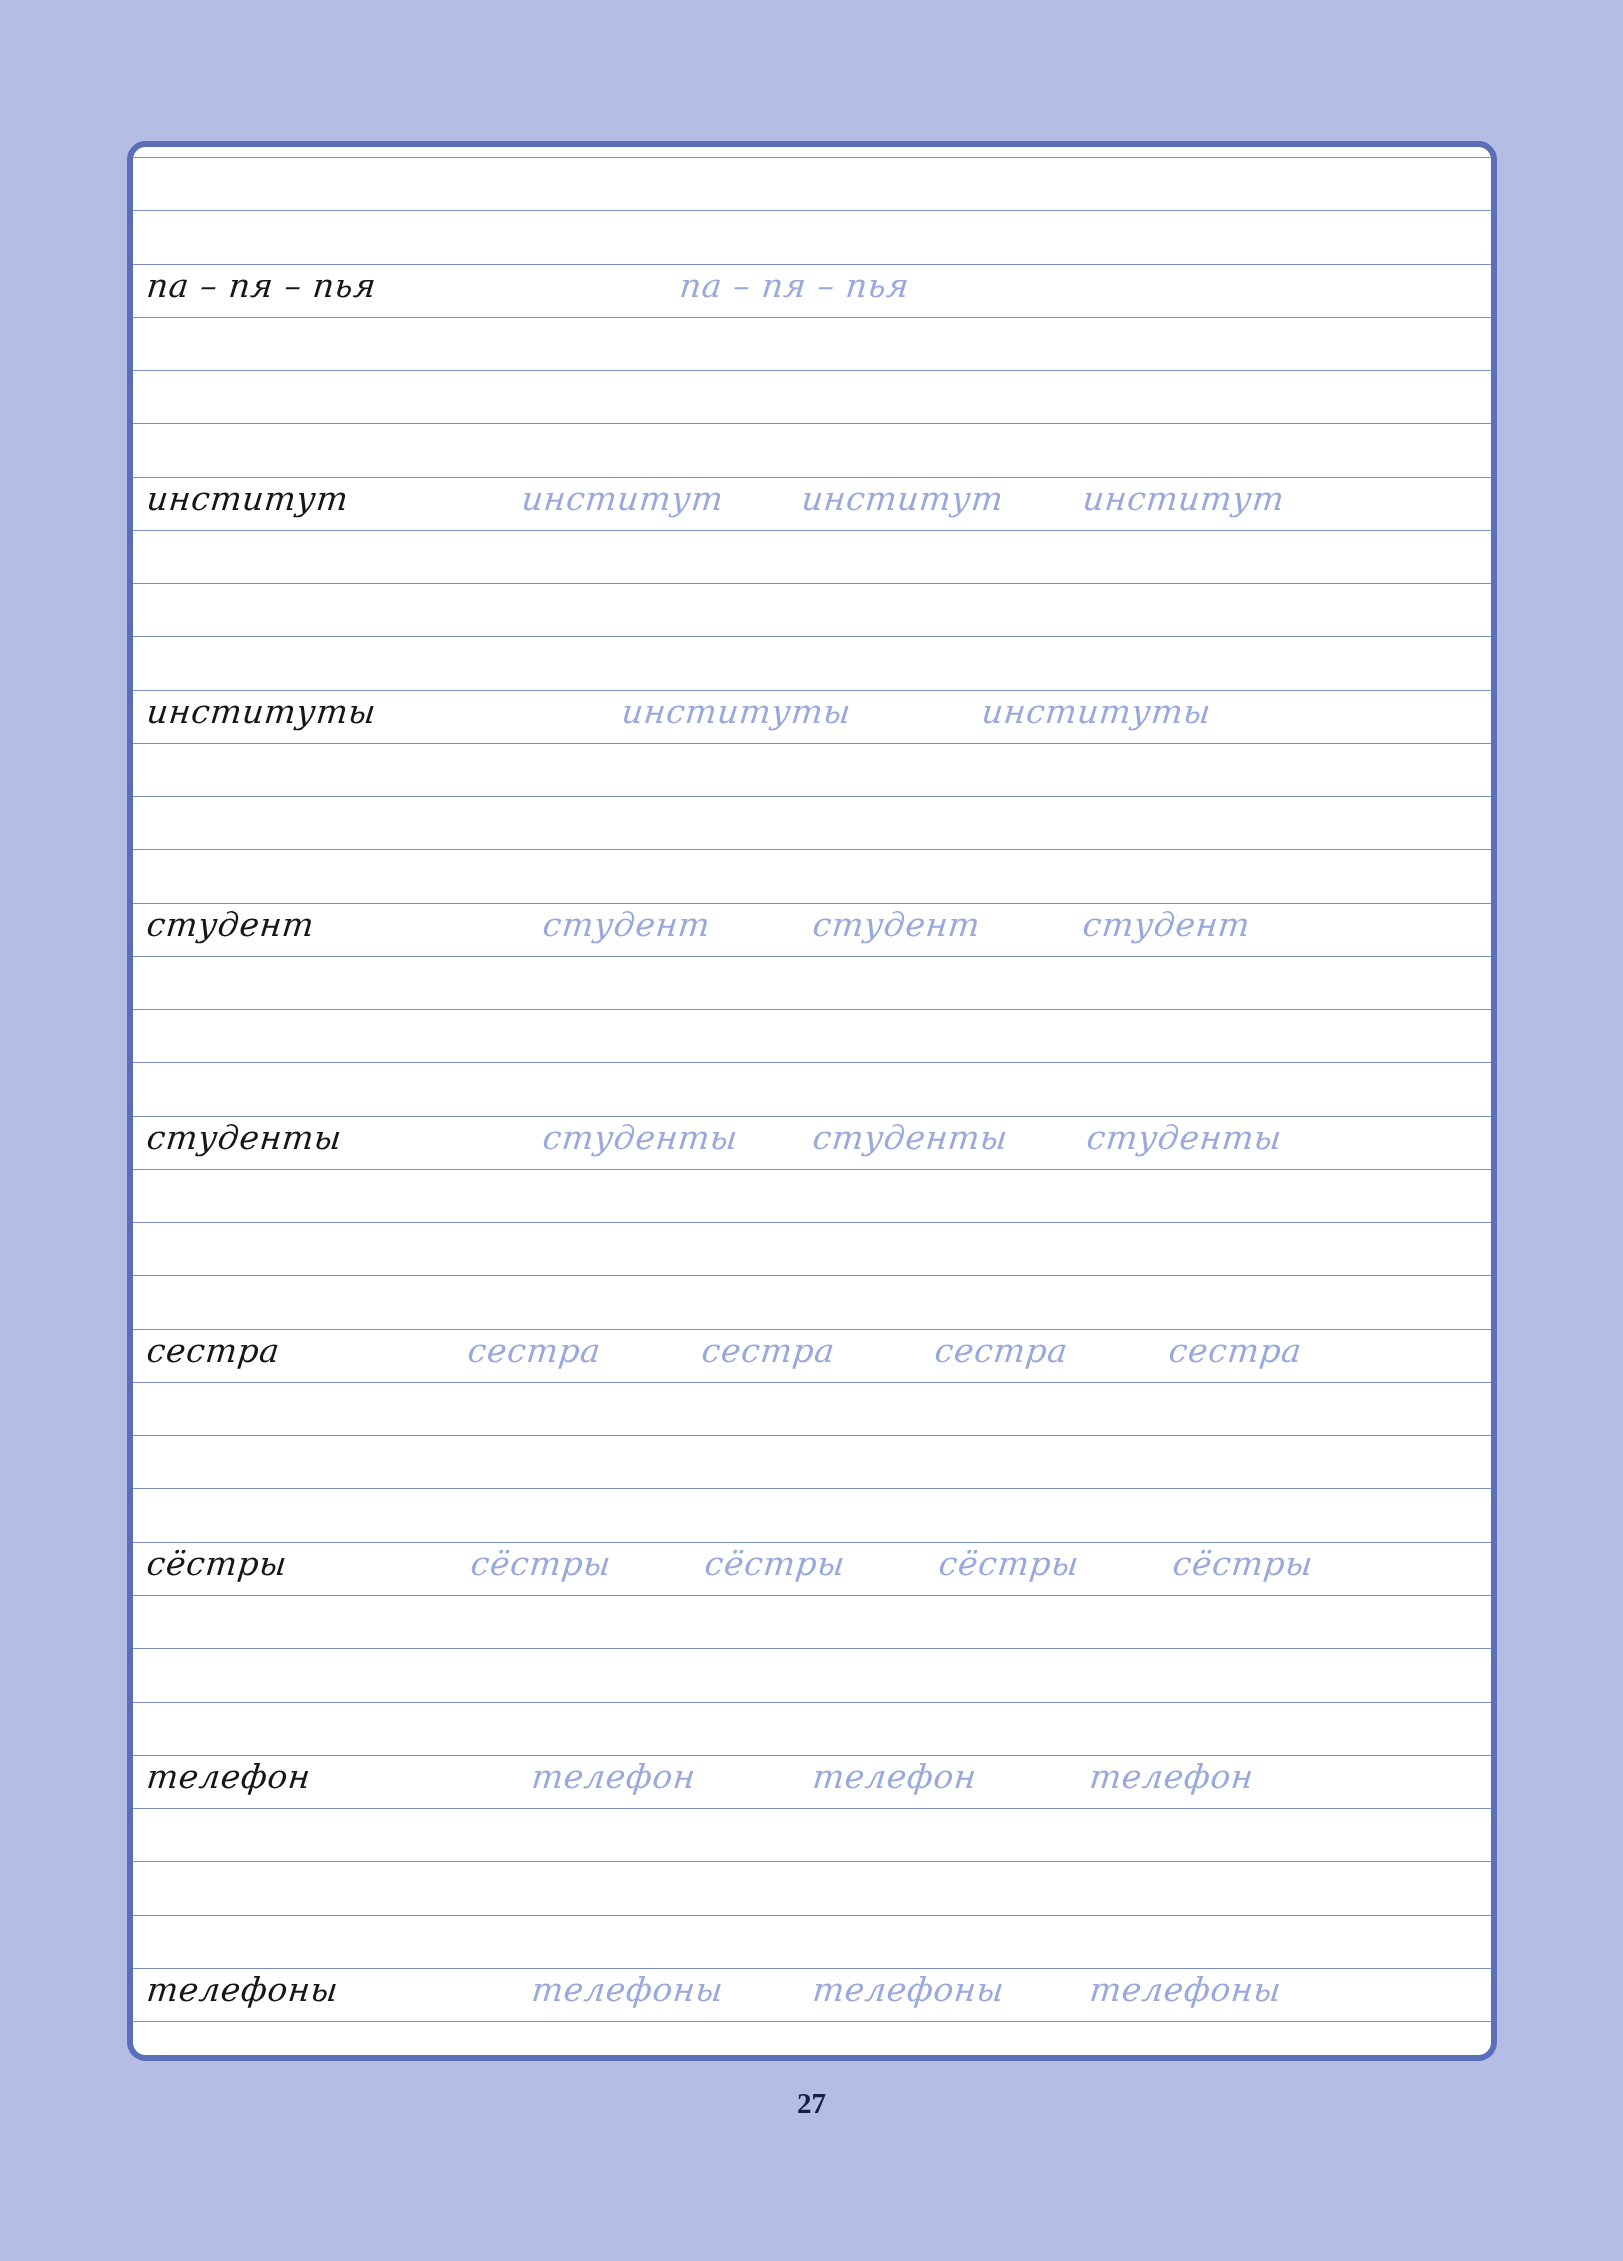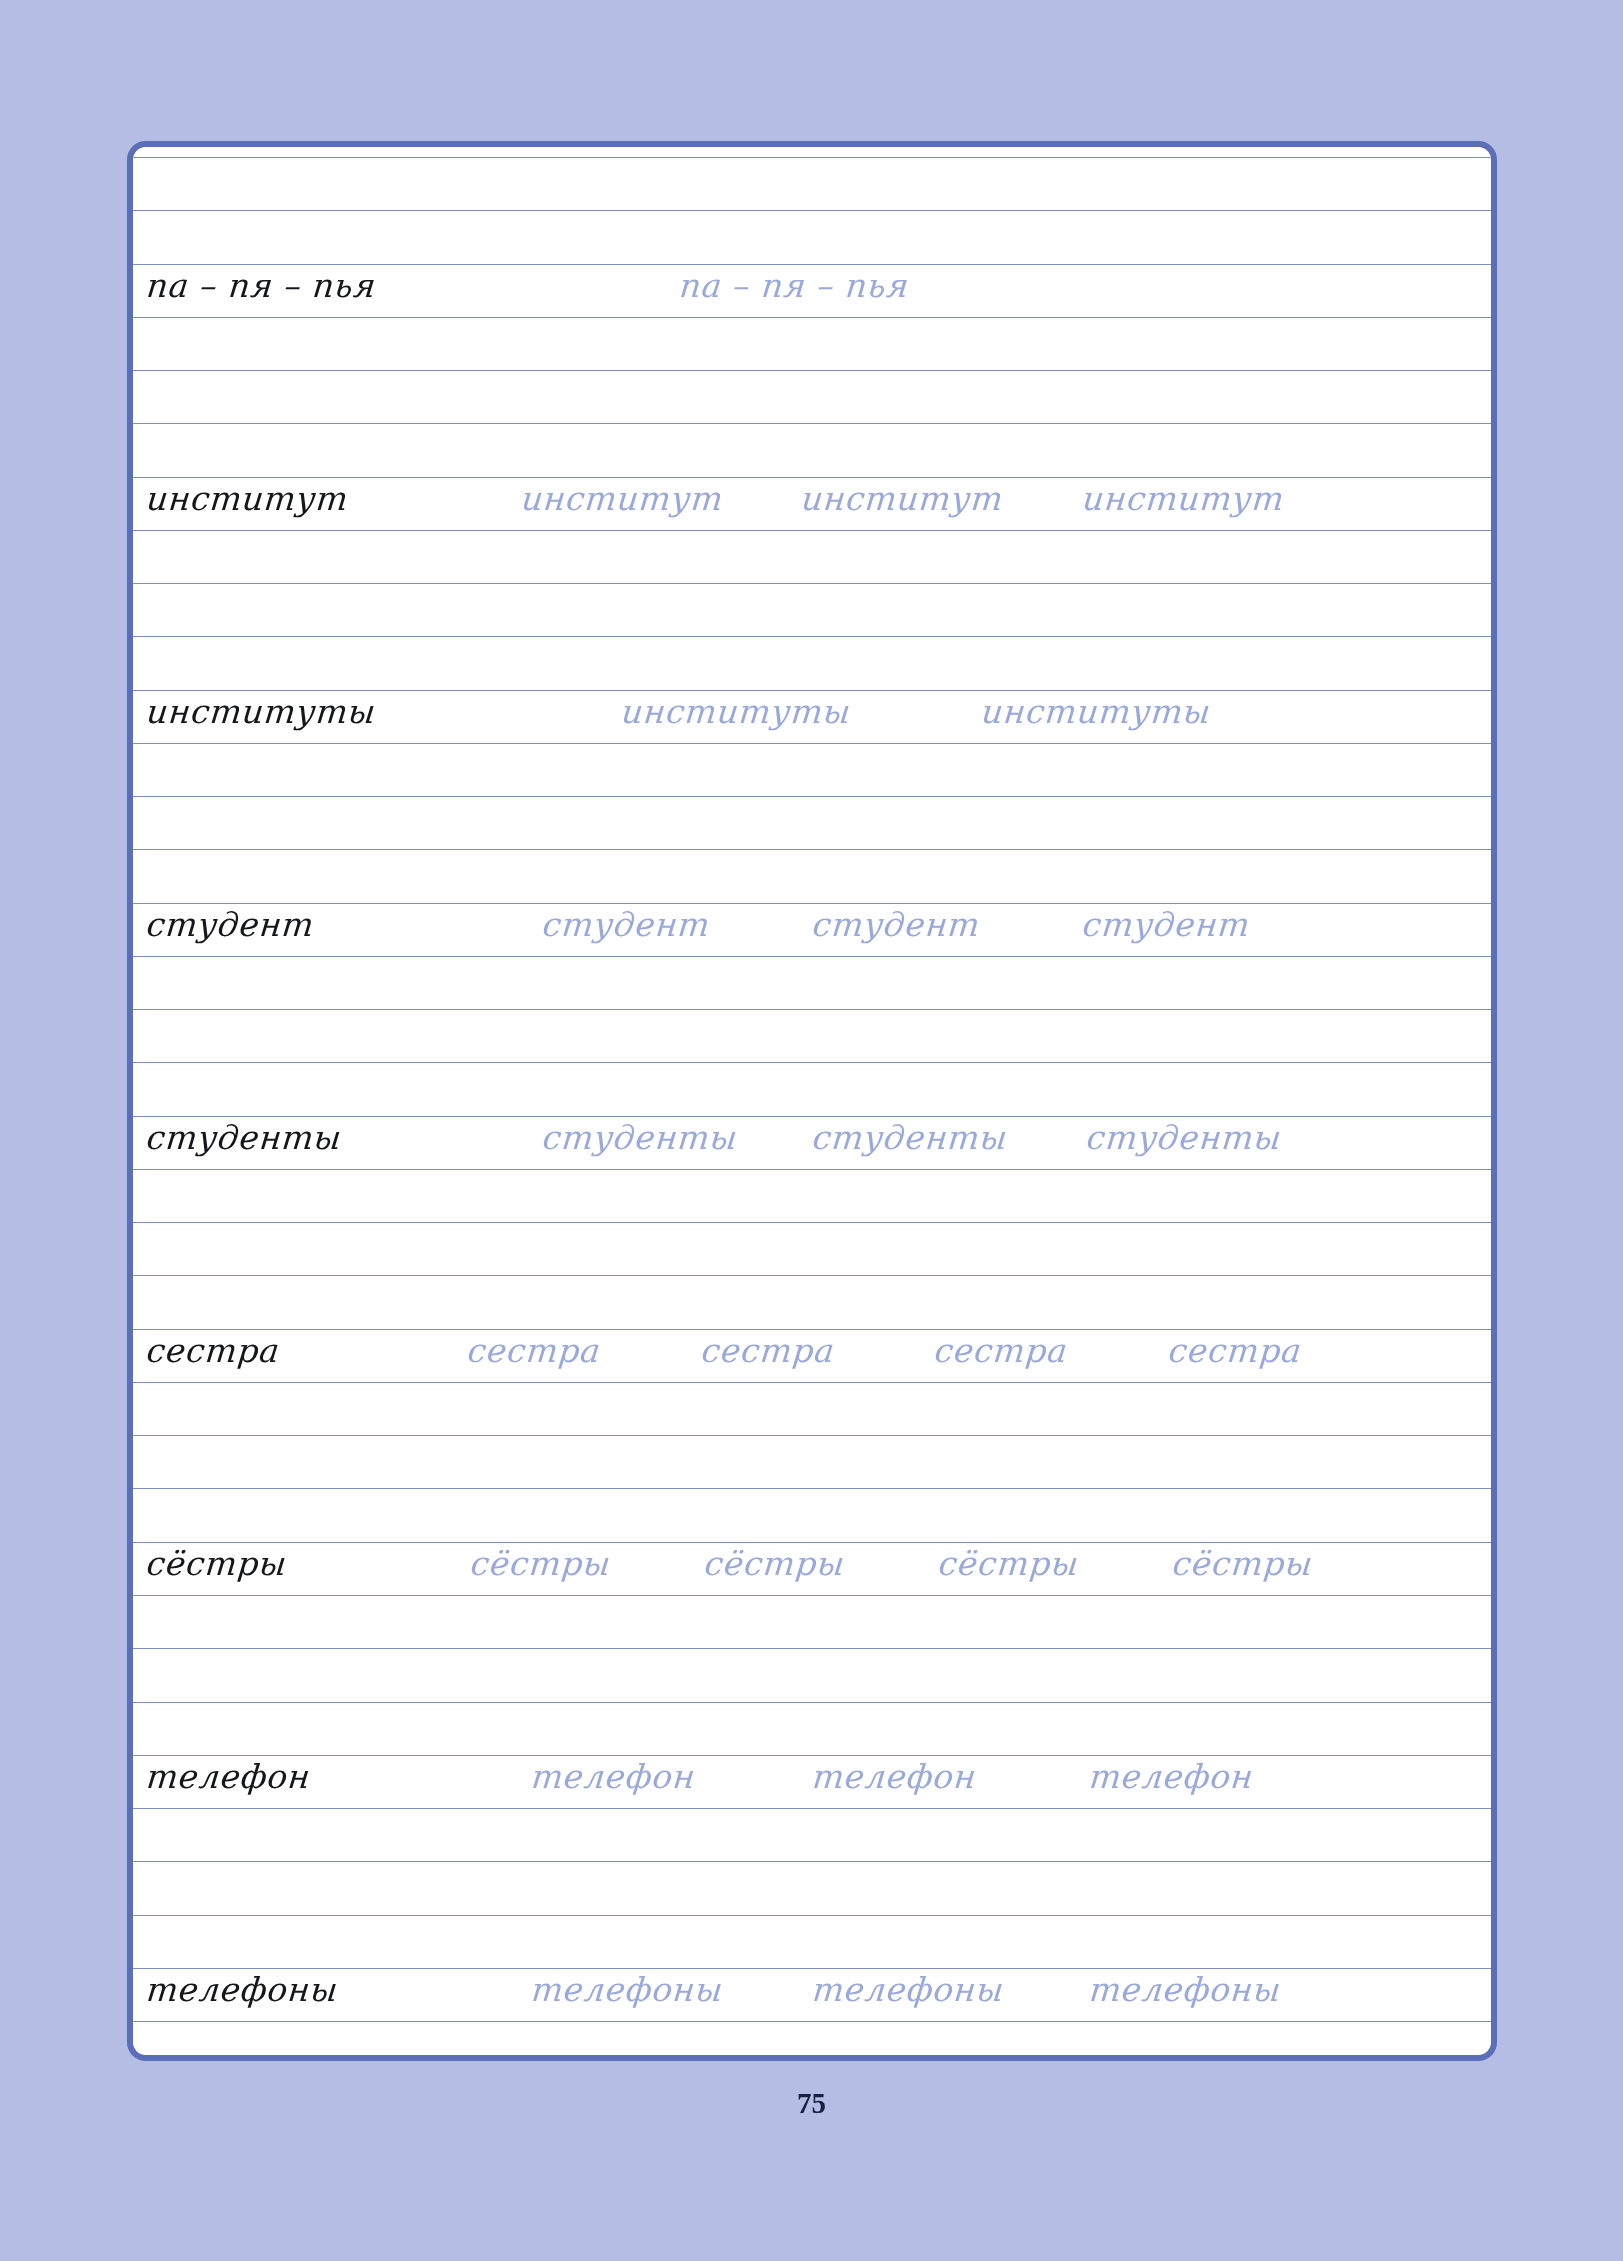--- a/index.html
+++ b/index.html
@@ -172,14 +172,14 @@
       </div>
       <div class="writing-row" style="top: 1819px; height: 43px;">
         <span class="model" style="position: absolute; left: 14.4px;">телефоны</span>
         <span class="trace" style="position: absolute; left: 399px;">телефоны</span>
         <span class="trace" style="position: absolute; left: 680px;">телефоны</span>
         <span class="trace" style="position: absolute; left: 957px;">телефоны</span>
       </div>
     </div>
 </div>
 
-<div class="page-number">75</div>
+<div class="page-number">27</div>
 
 
 </body></html>

